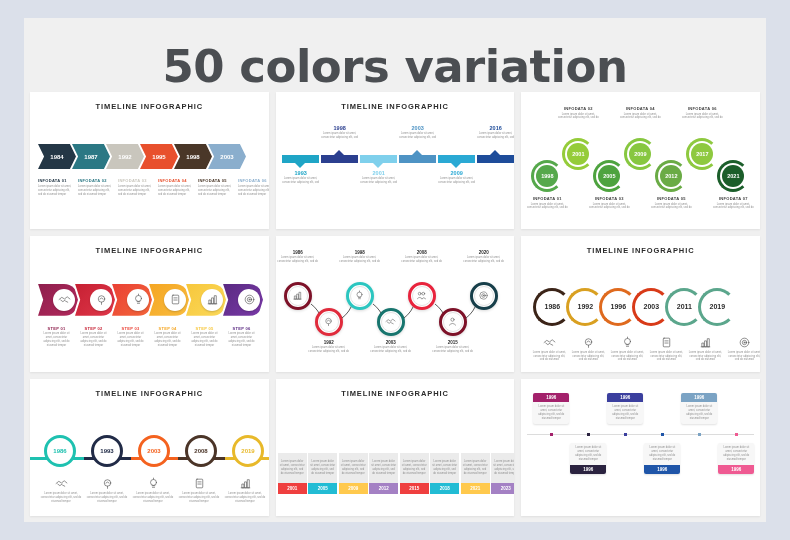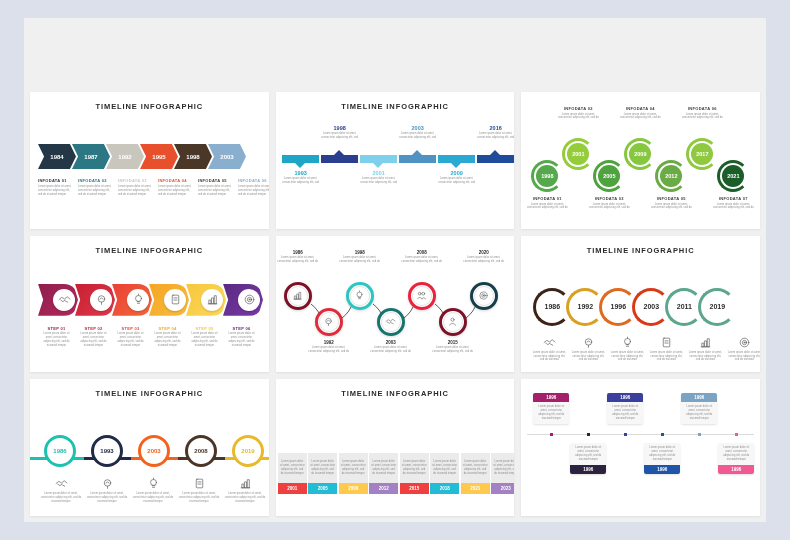--- a/index.html
+++ b/index.html
@@ -184,20 +184,21 @@
   }
   .bubble .bd { padding: 3px 2.5px; text-align: center; }
   .dot9 { position: absolute; width: 3px; height: 3px; }
   .icon-svg { width: 13px; height: 13px; display: block; }
   .icon-sm { width: 11px; height: 11px; display: block; }
 </style>
 </head>
 <body>
 
 <div class="page">
+  <div class="main-title">50 colors variation</div>
 
   <div class="grid">
 
     <div class="card">
       <div class="card-title">TIMELINE INFOGRAPHIC</div>
       <div class="c1-row" id="c1row">
           <div class="chev" style="background: rgb(36, 55, 70); color: rgb(255, 255, 255);">
             <span>1984</span>
           </div>
           <div class="chev" style="background: rgb(43, 120, 132); color: rgb(255, 255, 255);">

